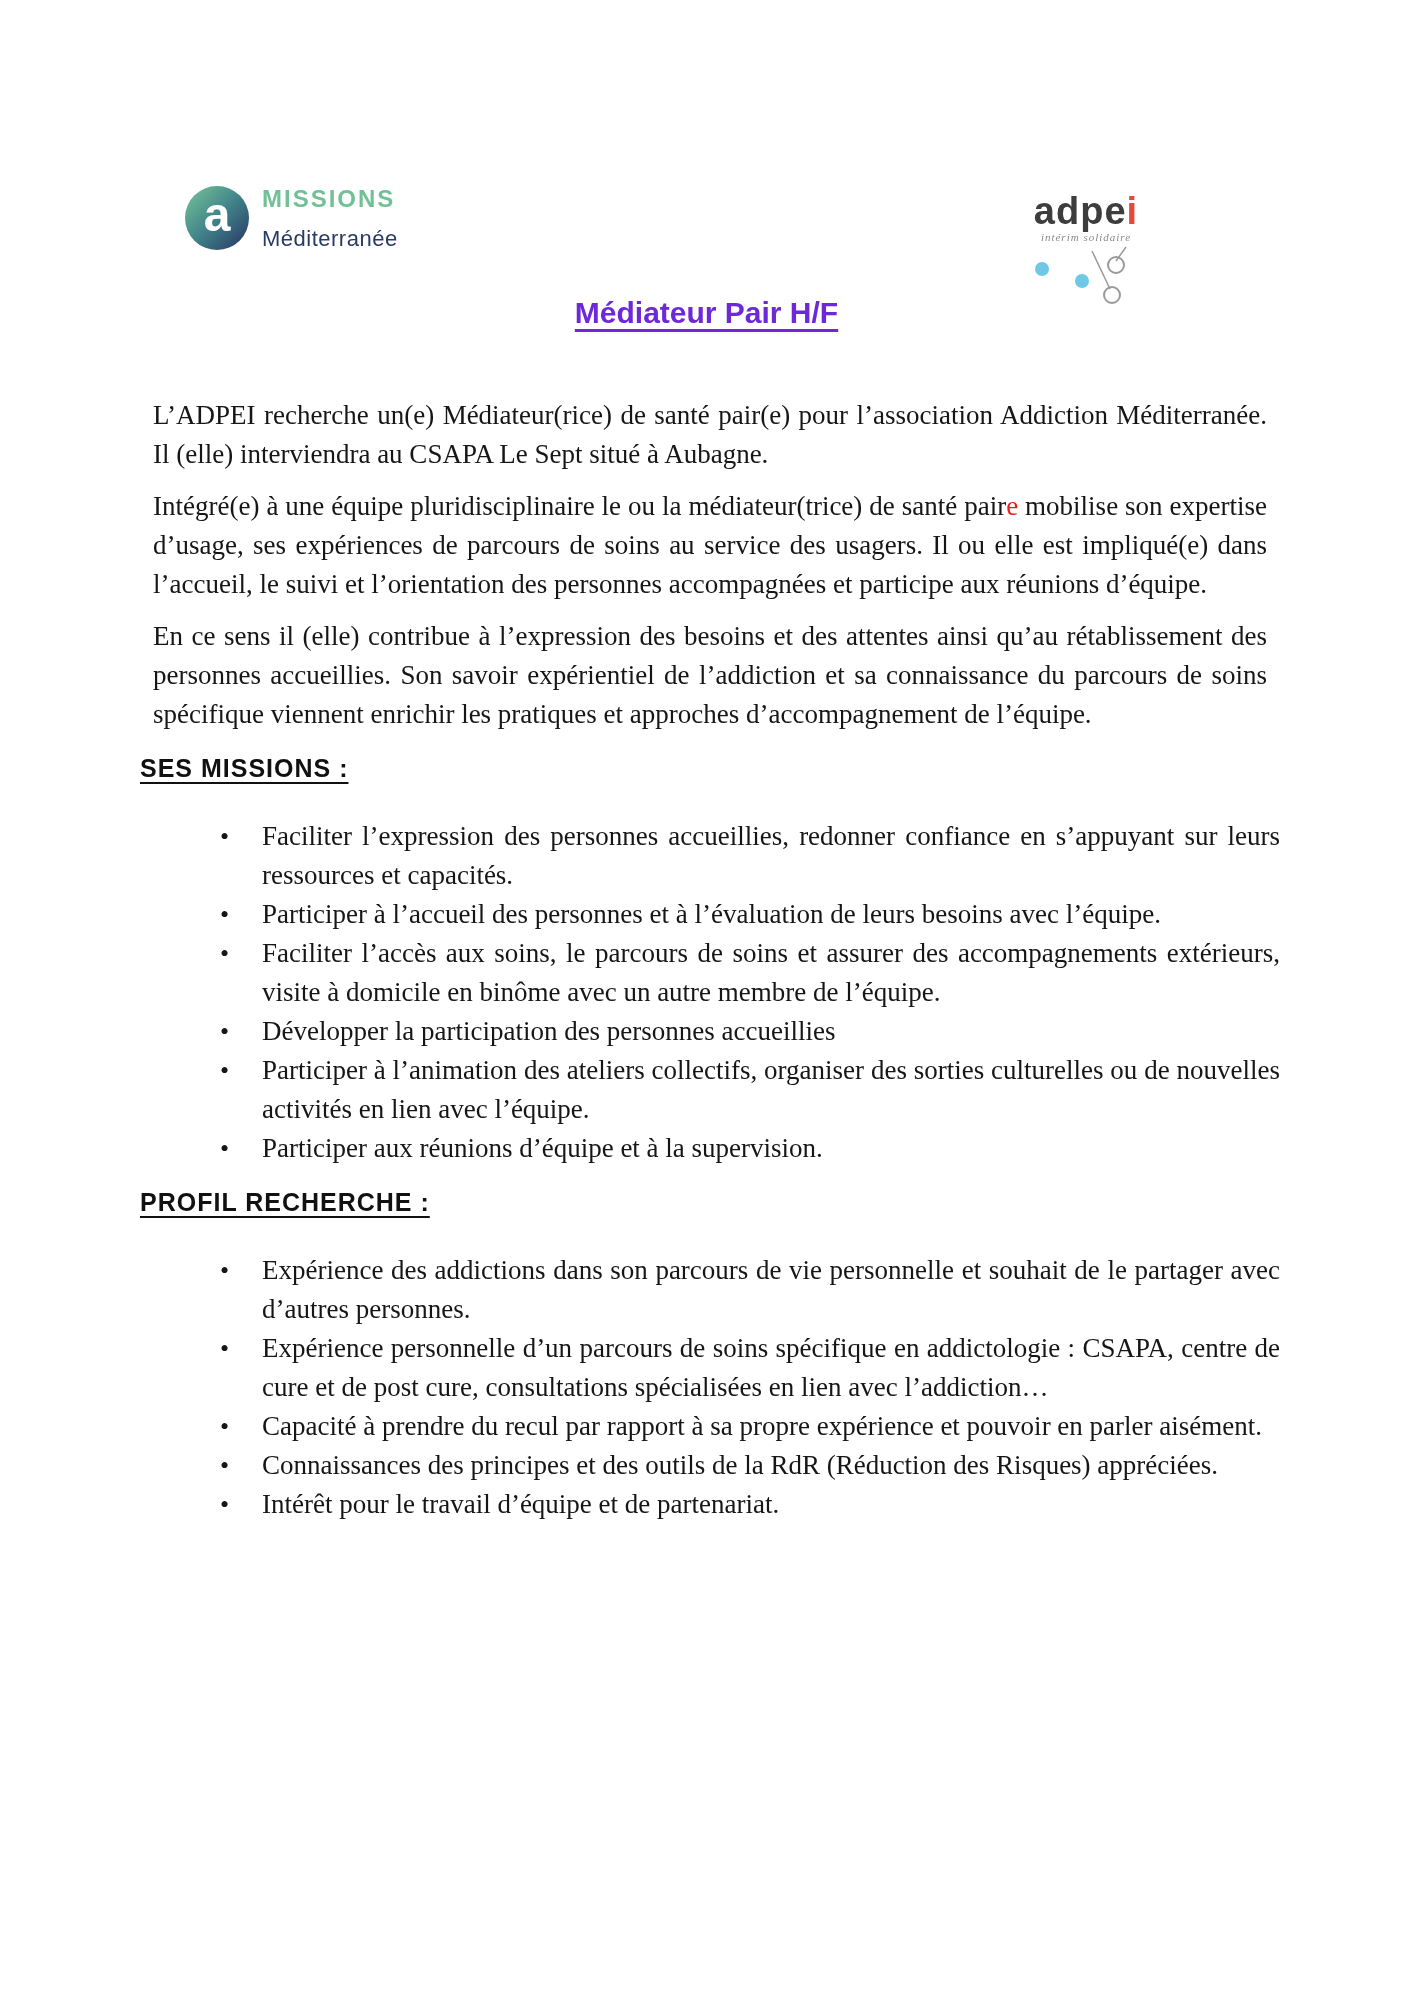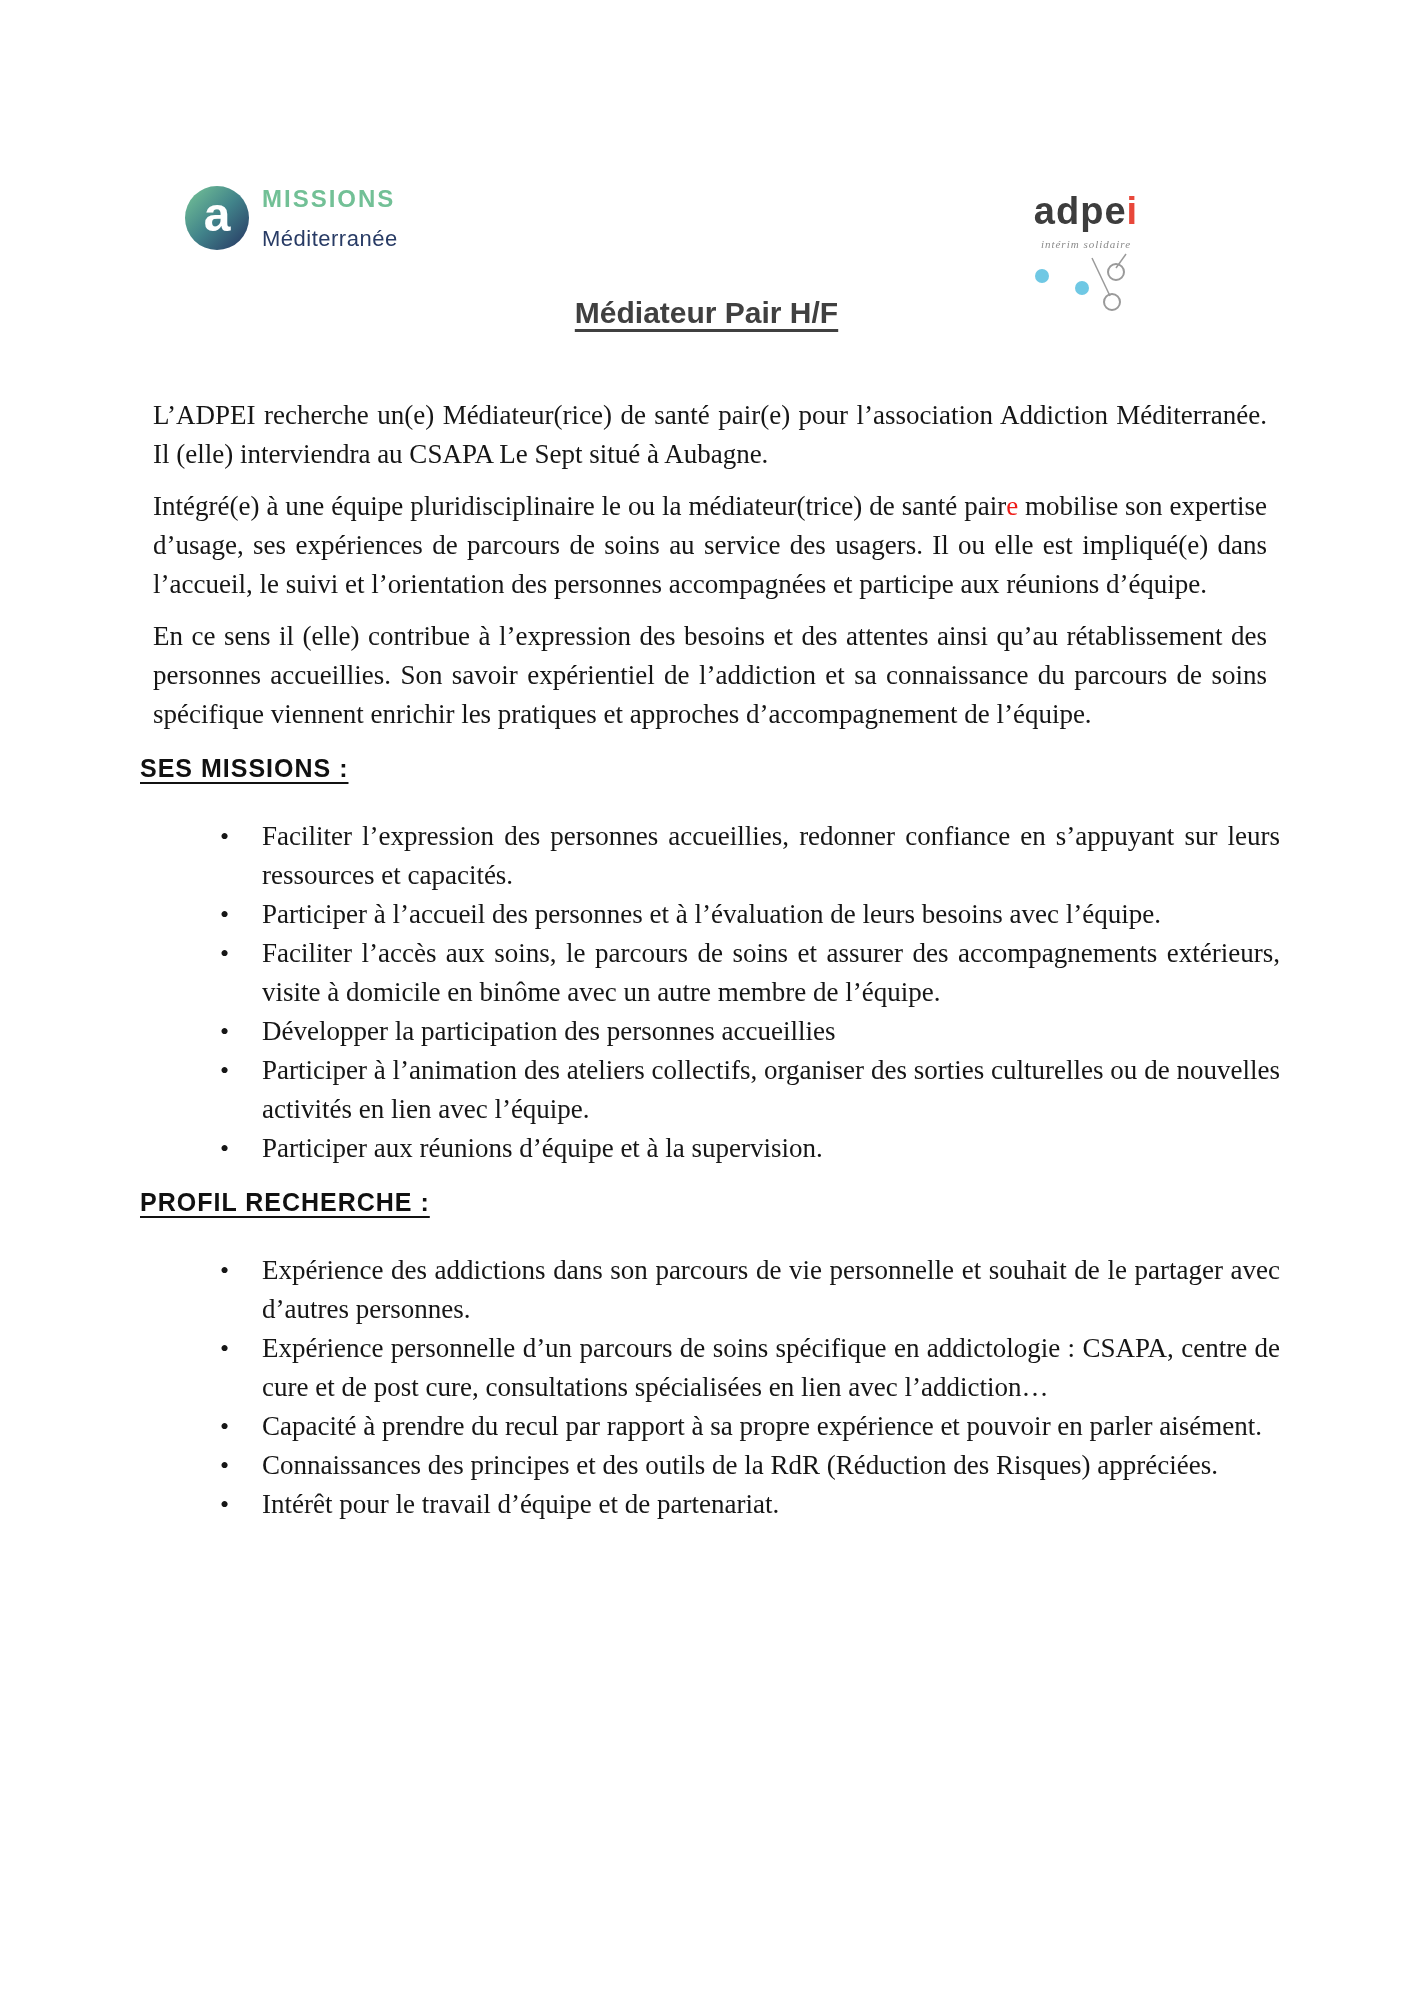--- a/index.html
+++ b/index.html
@@ -44,30 +44,30 @@
     font-family:"Liberation Sans", sans-serif;
     text-align:center;
   }
   .logo-adpei-name {
     font-weight:bold; font-size:38px; line-height:1;
     color:var(--adpei-gray); letter-spacing:1px;
   }
   .logo-adpei-name .accent { color:var(--adpei-red); }
   .logo-adpei-tagline {
     font-family:"Liberation Serif", serif; font-style:italic;
-    font-size:11px; color:#8a8a8a; margin-top:8px; letter-spacing:1px;
+    font-size:11px; color:#8a8a8a; margin-top:1px; letter-spacing:1px;
   }
   .logo-adpei-net { display:block; margin:2px auto 0 auto; }
 
   
   .doc-title {
     position:absolute; top:296px; left:0; width:100%;
     text-align:center;
     font-family:"Liberation Sans", sans-serif;
-    font-weight:bold; font-size:30px; color:#404040;
+    font-weight:bold; font-size:30px; color:#6d28d9;
     text-decoration:underline;
     text-decoration-thickness:2.5px;
     text-underline-offset:6px;
   }
 
   
   .content {
     position:absolute; top:383px; left:140px; width:1140px;
   }
   .content p.body-par {

